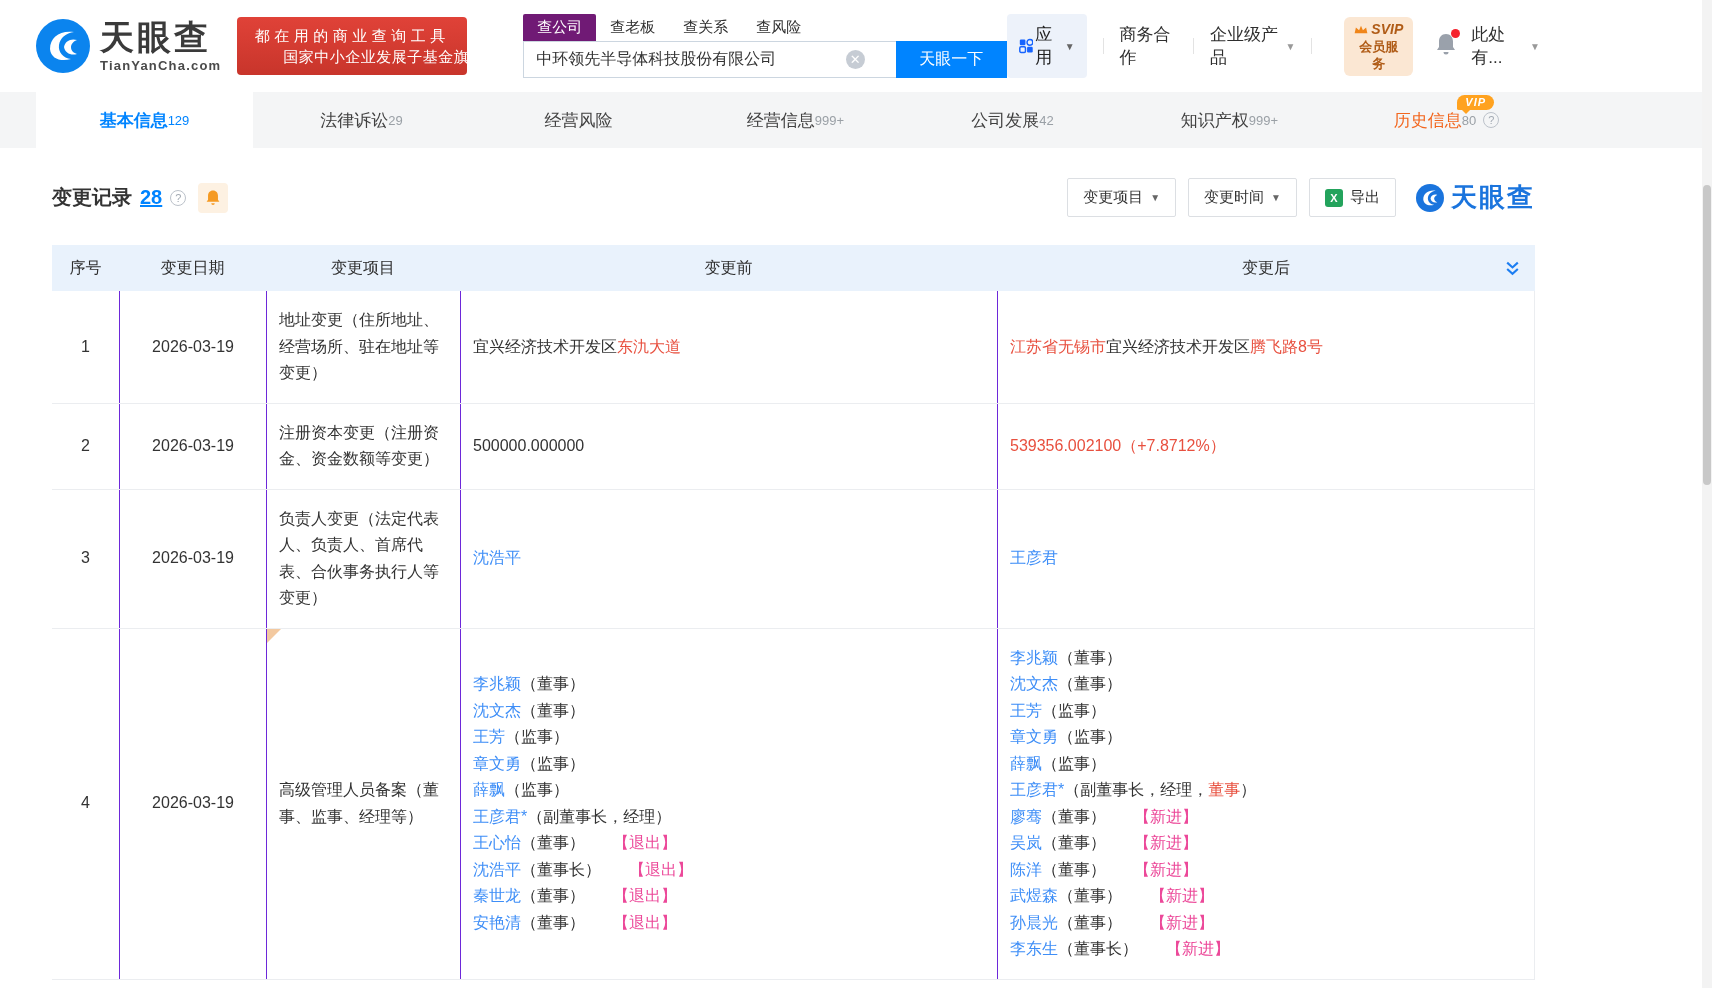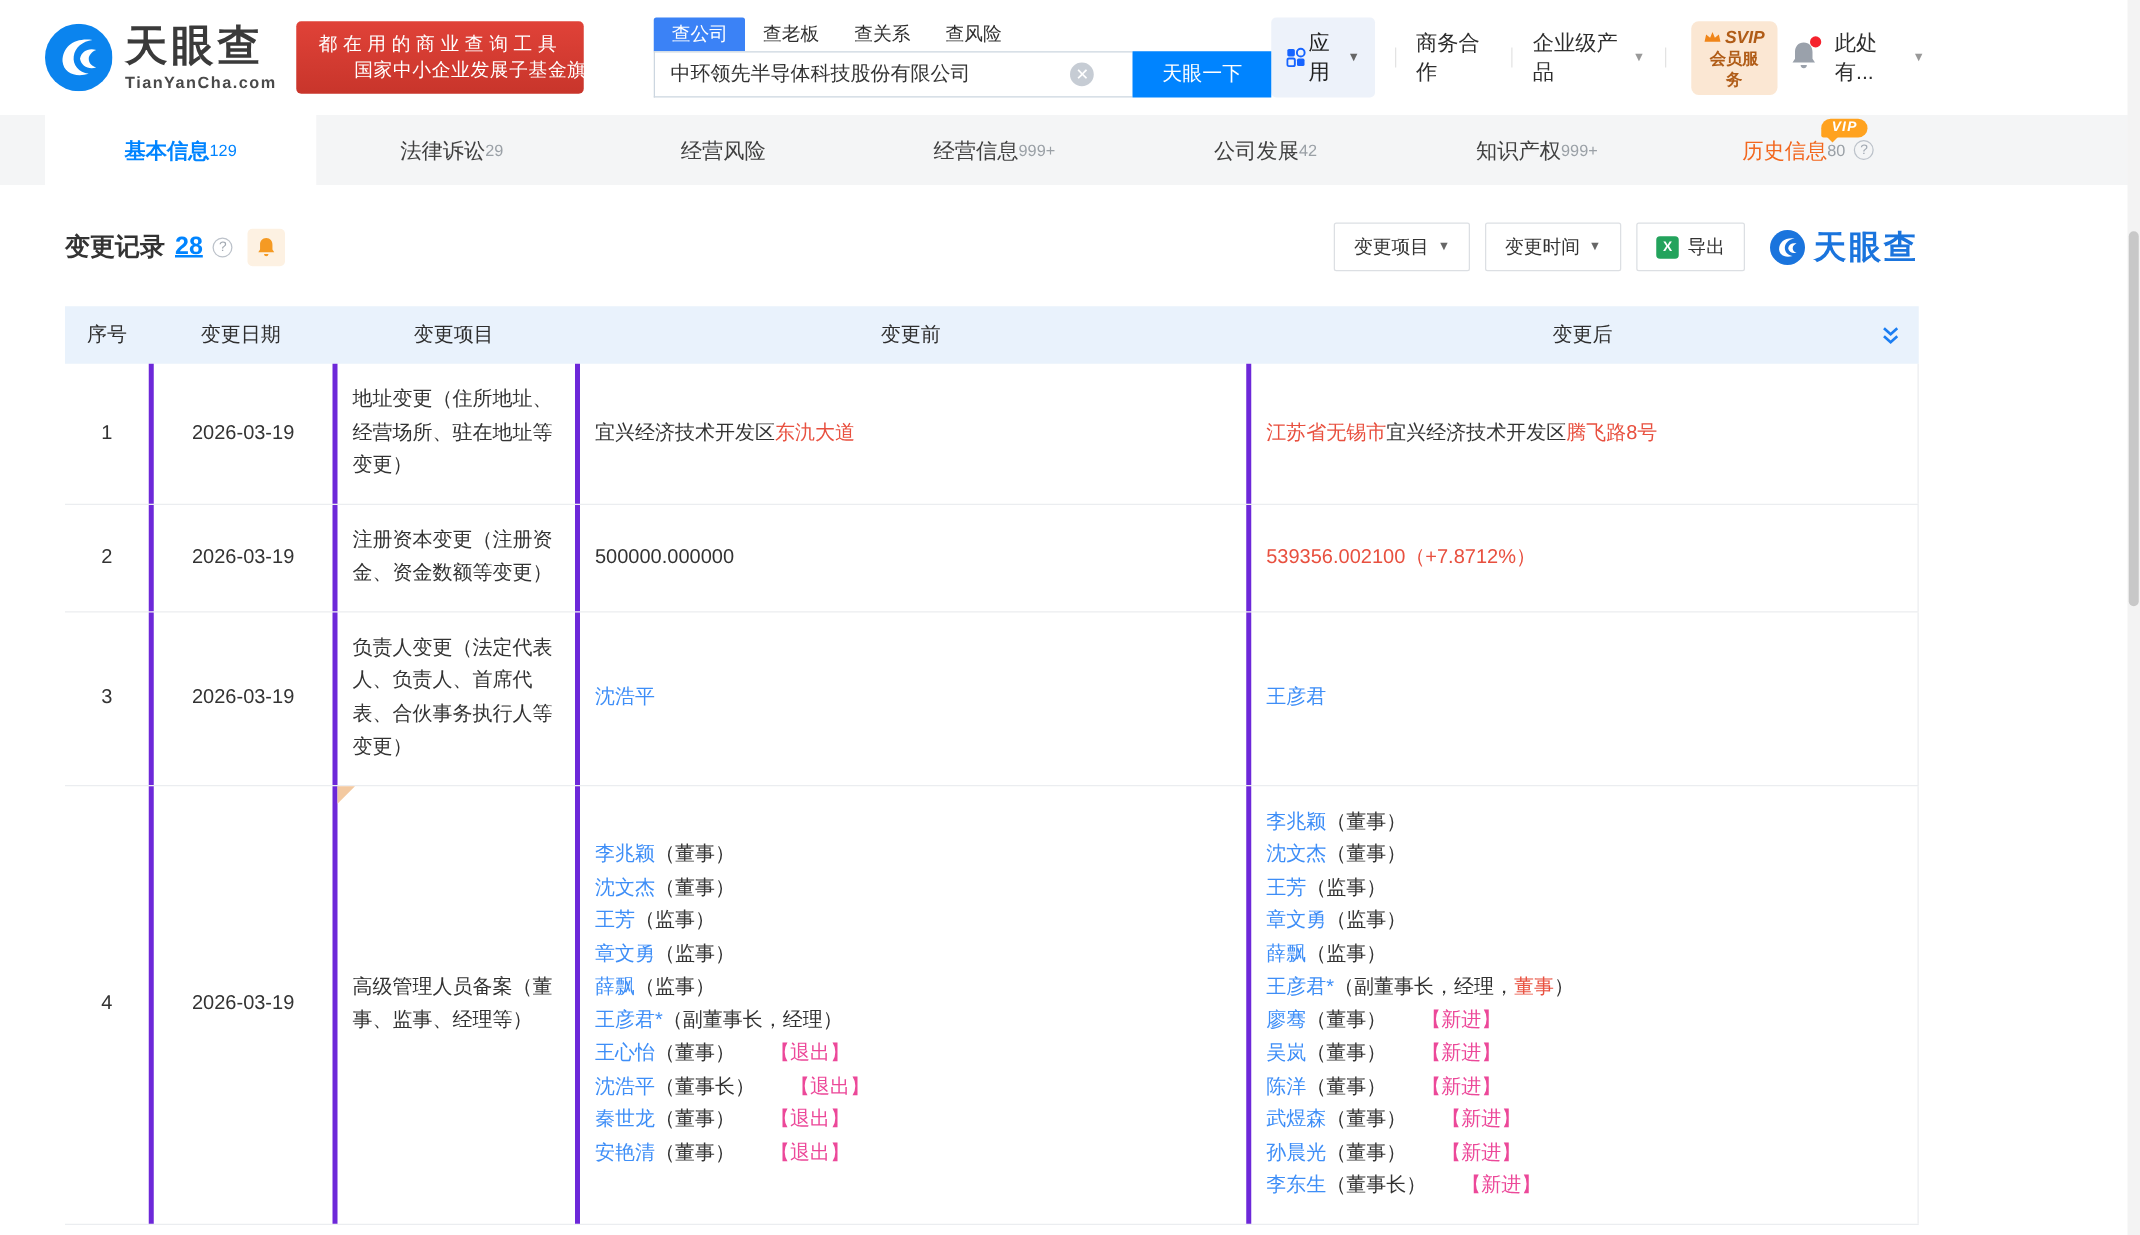--- a/index.html
+++ b/index.html
@@ -14,37 +14,37 @@
   .brand-cn { font-size:34px; font-weight:bold; color:#3a3a3a; letter-spacing:3px; }
   .brand-en { font-size:13px; font-weight:bold; color:#4a4a4a; letter-spacing:1.2px; margin-top:5px; }
   .slogan { margin-left:16px; background:linear-gradient(180deg,#e04238,#c8352b); color:#fff;
     border-radius:4px; padding:8px 10px; line-height:21px; font-size:15px; width:230px; text-align:center;}
   .slogan .l1 { letter-spacing:4.5px; white-space:nowrap; }
   .slogan .l2 { letter-spacing:0.5px; white-space:nowrap;margin-left:36px; }
 
   .search { margin-left:56px; width:530px; display:flex; flex-direction:column; }
   .search-tabs { display:flex; font-size:15px; }
   .search-tab { padding:4px 14px; color:#2f2f2f; cursor:pointer; }
-  .search-tab.active { background:#3b82f6; color:#fff; border-radius:2px 2px 0 0; }
+  .search-tab.active { background:#701a75; color:#fff; border-radius:2px 2px 0 0; }
   .search-bar { display:flex; height:37px; position:relative; }
   .search-input { flex:1; border:1px solid #ccd6e0; border-right:none; font-size:16px; color:#333;
     padding:0 40px 0 12px; outline:none; font-family:inherit; }
   .clear-btn { position:absolute; right:142px; top:9px; width:19px; height:19px; border-radius:50%;
     background:#c6ccd4; color:#fff; font-size:13px; line-height:19px; text-align:center; cursor:pointer; }
   .search-btn { width:111px; background:#0084ff; color:#fff; border:none; font-size:16px;
     font-family:inherit; cursor:pointer; }
 
   .hnav { margin-left:auto; margin-right:172px; display:flex; align-items:center; }
   .apps-chip { display:flex; align-items:center; gap:2px; background:#edf2fa; border-radius:4px;
     padding:9px 12px; font-size:17px; color:#222; cursor:pointer; }
   .caret { font-size:10px; color:#666; }
   .caret.gray { color:#999; }
   .hnav-sep { width:1px; height:16px; background:#e3e3e3; margin:0 16px; }
   .hnav-link { font-size:17px; color:#2e2e2e; cursor:pointer; display:flex; align-items:center; gap:6px; }
-  .svip-chip { background:#fbe7d3; border-radius:6px; padding:4px 10px; margin:0 4px; text-align:center;
+  .svip-chip { background:#fbe7d3; border-radius:6px; padding:4px 10px; margin:0 16px; text-align:center;
     cursor:pointer; line-height:17px; }
   .svip-l1 { font-size:14px; font-weight:bold; font-style:italic; color:#b05c17; display:flex; align-items:center; gap:3px; justify-content:center;}
   .svip-l2 { font-size:13px; font-weight:bold; color:#b05c17; }
   .bell-wrap { position:relative; margin:0 14px 0 6px; cursor:pointer; }
   .bell-dot { position:absolute; top:-3px; right:-3px; width:9px; height:9px; background:#f5222d; border-radius:50%; }
 
   
   .tabbar { height:56px; background:#f4f5f6; display:flex; padding-left:36px; }
   .tab { width:217px; height:56px; display:flex; align-items:center; justify-content:center;
     font-size:17px; color:#404040; cursor:pointer; position:relative; }
@@ -83,21 +83,21 @@
   .col-date { width:147px; flex:none; }
   .col-item { width:194px; flex:none; }
   .col-before { width:537px; flex:none; }
   .col-after { width:538px; flex:none; }
   .trow { display:flex; border-bottom:1px solid #ebedf0; }
   .trow:nth-child(1) { min-height:102px; }
   .trow:nth-child(2) { min-height:78px; }
   .trow:nth-child(3) { min-height:117px; }
   .trow:nth-child(4) { min-height:330px; }
   .td { padding:16px 12px; line-height:26.5px; display:flex; flex-direction:column; justify-content:center;
-    border-left:4px solid #6d28d9; position:relative; }
+    border-left:1px solid #6d28d9; position:relative; }
   .td.first { border-left:none; }
   .td.last { border-right:1px solid #ebedf0; }
   .td.center { align-items:center; }
   .seg-red { color:#e8503f; }
   .seg-link { color:#3e8ef7; cursor:pointer; }
   .seg-tag { color:#ec4899; margin-left:28px; }
   .corner::before { content:''; position:absolute; left:0; top:0;
     border-top:14px solid #f3c9a0; border-right:14px solid transparent; }
 
   

